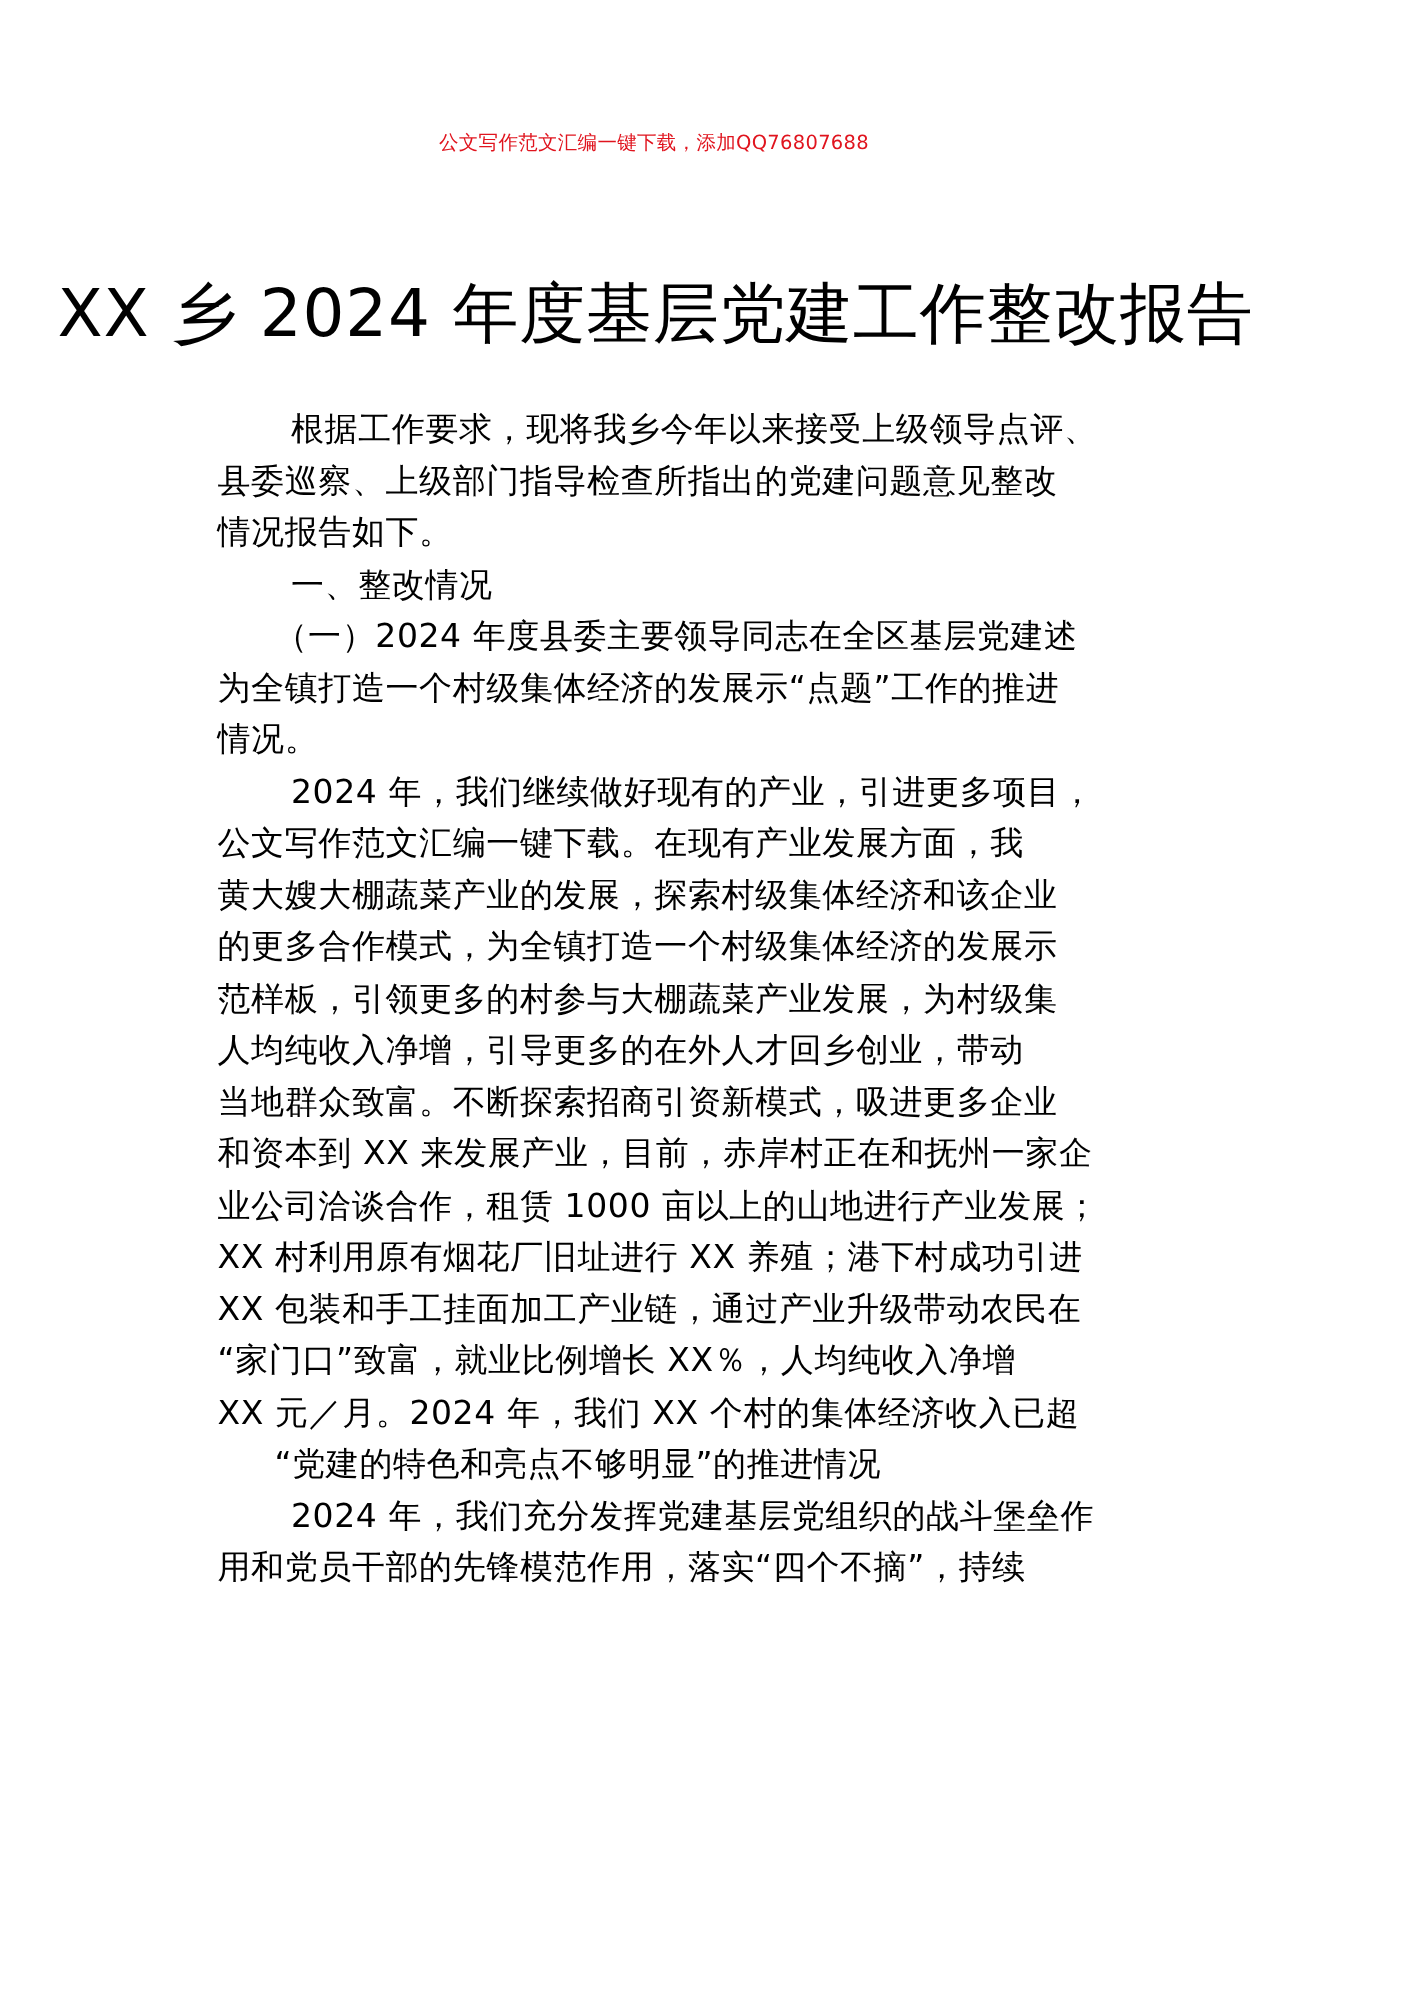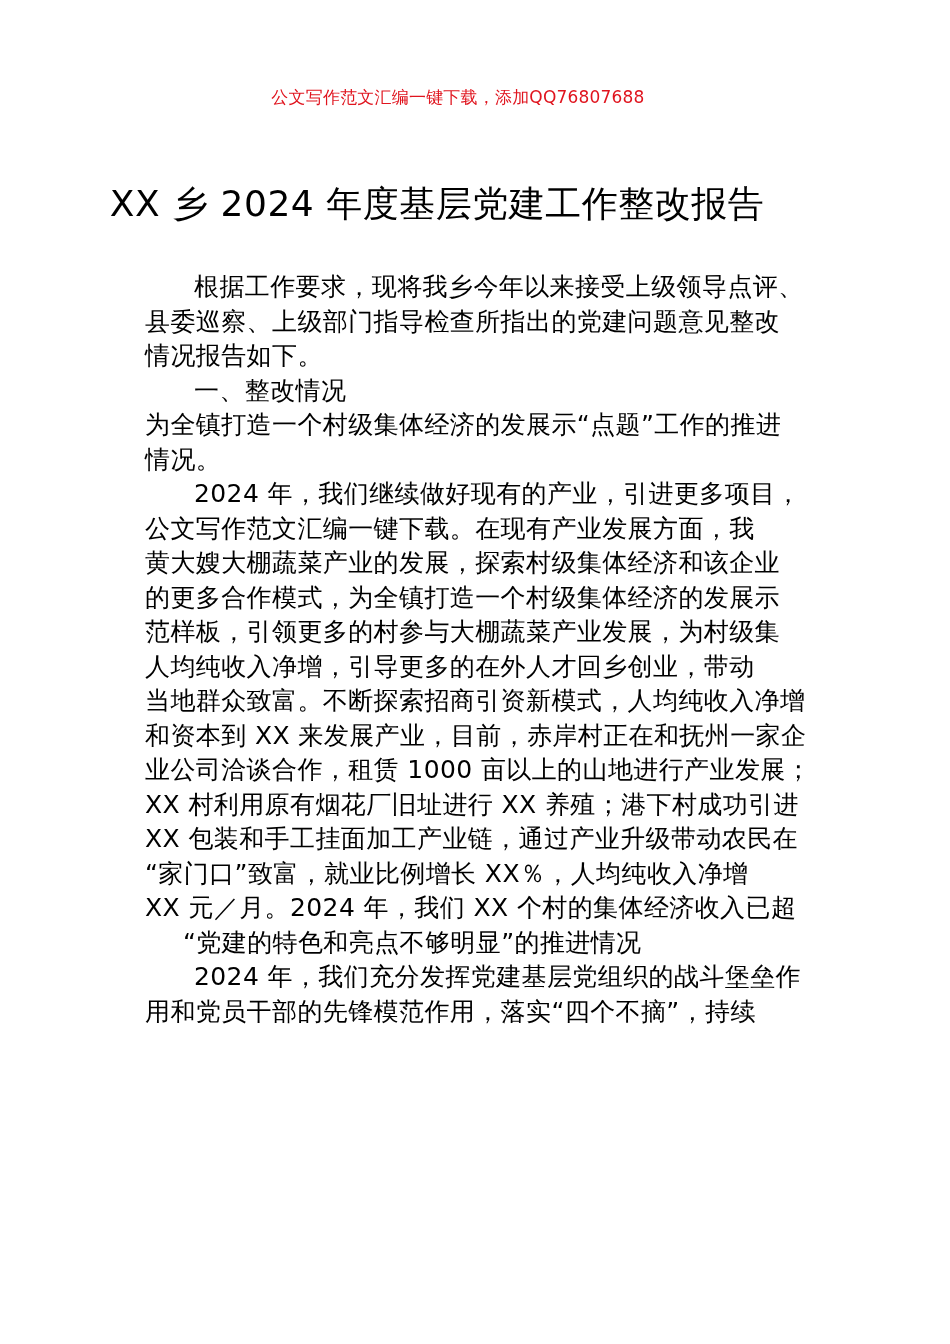--- a/index.html
+++ b/index.html
@@ -1,48 +1,49 @@
 <!DOCTYPE html>
 <html><head>
 <meta charset="utf-8">
 <style>
   html, body { margin: 0; padding: 0; background: #ffffff; }
   body { width: 950px; height: 1344px; position: relative; overflow: hidden;
          font-family: "DejaVu Sans", "Liberation Sans", sans-serif; color: #000; }
   .banner { position: absolute; top: 86px; left: 0; width: 872px; text-align: center;
-            color: #e0141e; font-size: 17px; letter-spacing: 0.2px; margin-left: 22px; }
+            color: #e0141e; font-size: 13px; letter-spacing: 0.2px; }
   .title { position: absolute; top: 180px; left: 0; width: 874px; text-align: center;
-           font-size: 36px; letter-spacing: 0.5px; font-family: "DejaVu Sans", "Liberation Serif", sans-serif; }
+           font-size: 44px; letter-spacing: 0.5px; font-family: "DejaVu Sans", "Liberation Serif", sans-serif; }
   .body { position: absolute; top: 270px; left: 145px; width: 662px; }
-  .line { height: 34.5px; line-height: 34.5px; font-size: 25px; white-space: nowrap;
+  .line { height: 34.5px; line-height: 34.5px; font-size: 22px; white-space: nowrap;
           letter-spacing: 0.4px; }
   .indent { padding-left: 49px; }
   .indent-q { padding-left: 38px; }
 </style>
 </head>
 <body>
 
 <div class="banner">公文写作范文汇编一键下载，添加QQ76807688</div>
 
 <div class="title">XX 乡 2024 年度基层党建工作整改报告</div>
 
 <div class="body">
   <div class="line indent">根据工作要求，现将我乡今年以来接受上级领导点评、</div>
   <div class="line">县委巡察、上级部门指导检查所指出的党建问题意见整改</div>
   <div class="line">情况报告如下。</div>
   <div class="line indent">一、整改情况</div>
+  <div class="line indent-q">（一）2024 年度县委主要领导同志在全区基层党建述</div>
   <div class="line">为全镇打造一个村级集体经济的发展示“点题”工作的推进</div>
   <div class="line">情况。</div>
   <div class="line indent">2024 年，我们继续做好现有的产业，引进更多项目，</div>
   <div class="line">公文写作范文汇编一键下载。在现有产业发展方面，我</div>
   <div class="line">黄大嫂大棚蔬菜产业的发展，探索村级集体经济和该企业</div>
   <div class="line">的更多合作模式，为全镇打造一个村级集体经济的发展示</div>
   <div class="line">范样板，引领更多的村参与大棚蔬菜产业发展，为村级集</div>
   <div class="line">人均纯收入净增，引导更多的在外人才回乡创业，带动</div>
-  <div class="line">当地群众致富。不断探索招商引资新模式，人均纯收入净增</div>
+  <div class="line">当地群众致富。不断探索招商引资新模式，吸进更多企业</div>
   <div class="line">和资本到 XX 来发展产业，目前，赤岸村正在和抚州一家企</div>
   <div class="line">业公司洽谈合作，租赁 1000 亩以上的山地进行产业发展；</div>
   <div class="line">XX 村利用原有烟花厂旧址进行 XX 养殖；港下村成功引进</div>
   <div class="line">XX 包装和手工挂面加工产业链，通过产业升级带动农民在</div>
   <div class="line">“家门口”致富，就业比例增长 XX％，人均纯收入净增</div>
   <div class="line">XX 元／月。2024 年，我们 XX 个村的集体经济收入已超</div>
   <div class="line indent-q">“党建的特色和亮点不够明显”的推进情况</div>
   <div class="line indent">2024 年，我们充分发挥党建基层党组织的战斗堡垒作</div>
   <div class="line">用和党员干部的先锋模范作用，落实“四个不摘”，持续</div>
 </div>

